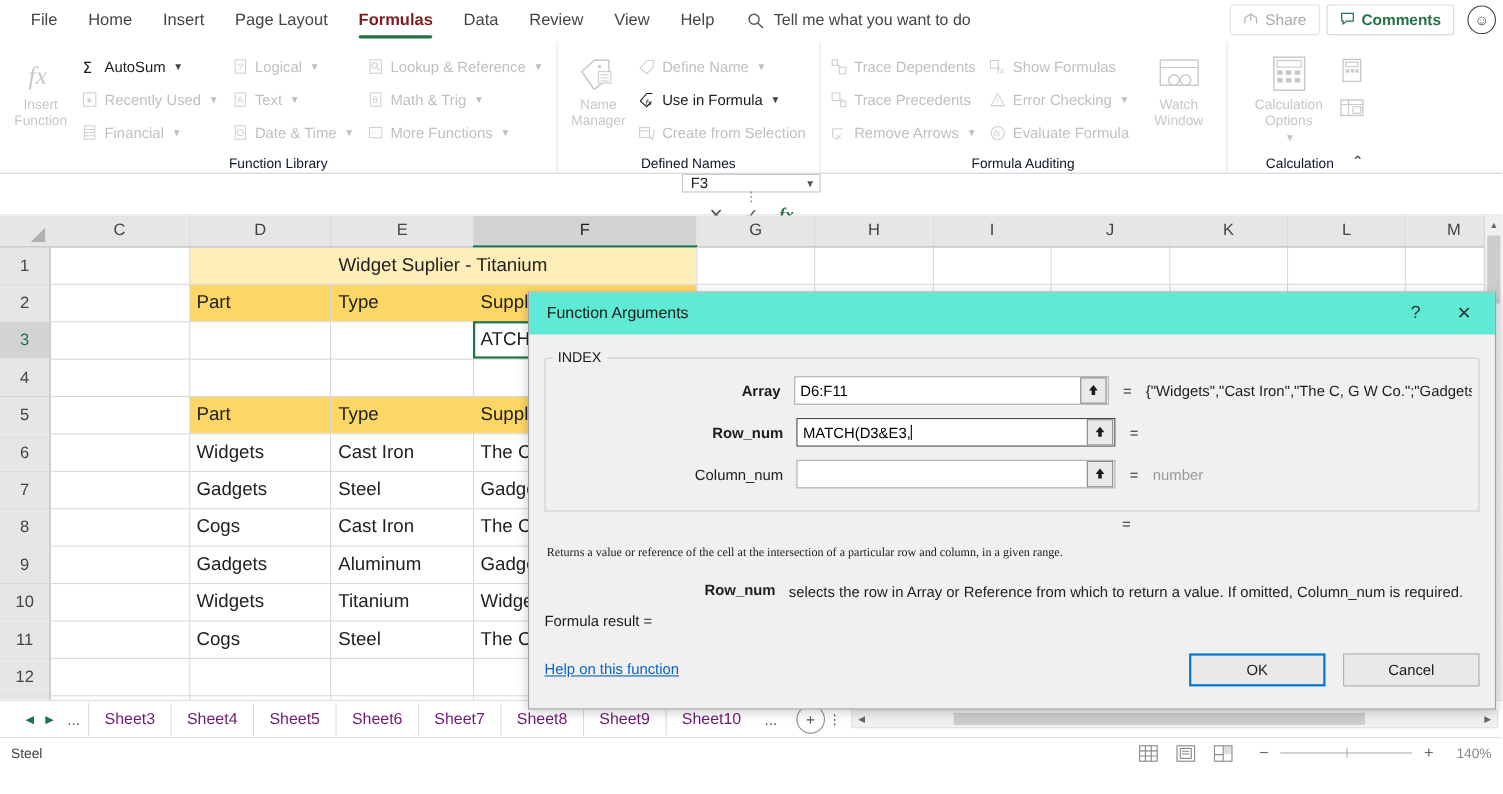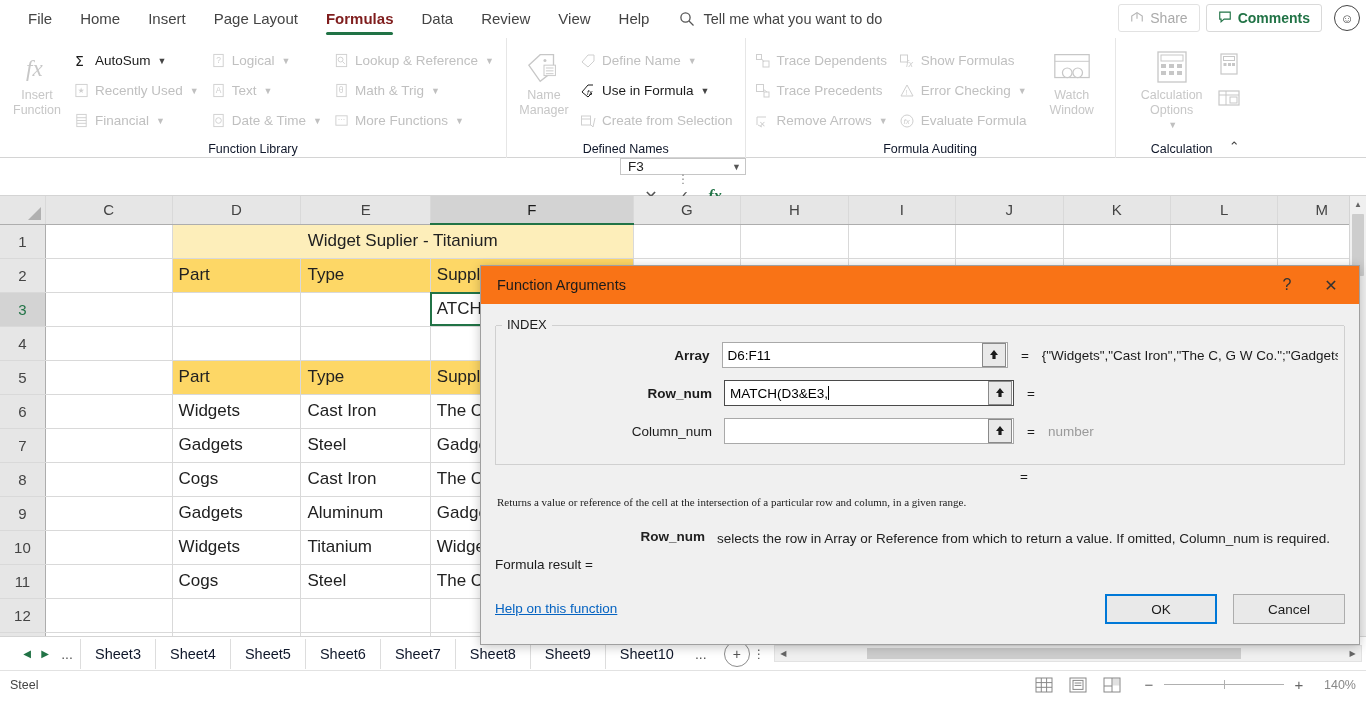--- a/index.html
+++ b/index.html
@@ -67,21 +67,21 @@
   .c-k{width:111px;} .c-l{width:111px;} .c-m{width:90px;}
   .title-cell{background:#fdeeba;font-weight:bold;text-align:center;}
   .hdr-cell{background:#fdd766;font-weight:bold;}
   .selcell{outline:2px solid #217346;outline-offset:-2px;position:relative;z-index:3;}
   .vsb{position:absolute;right:0;top:0;width:17px;height:440px;background:#f0f0f0;border-left:1px solid #d4d4d4;}
   .vsb .arr{height:17px;display:flex;align-items:center;justify-content:center;color:#666;font-size:8px;background:#f0f0f0;}
   .vsb .thumb{position:absolute;top:18px;left:2px;right:2px;height:62px;background:#cdcdcd;border-radius:1px;}
 
   
   .dlg{position:absolute;left:480px;top:265px;width:880px;height:380px;background:#f0f0f0;border:1px solid #a0a0a0;box-shadow:0 2px 10px rgba(0,0,0,.22);z-index:50;}
-  .dlg-tb{height:38px;background:#f97316;display:flex;align-items:center;padding:0 6px 0 16px;}
+  .dlg-tb{height:38px;background:#5eead4;display:flex;align-items:center;padding:0 6px 0 16px;}
   .dlg-title{flex:1;font-size:14.5px;color:#1b1b1b;}
   .dlg-tb .q,.dlg-tb .x{width:44px;height:34px;display:flex;align-items:center;justify-content:center;font-size:16px;color:#333;}
   .dlg-body{padding:10px 14px 0 14px;position:relative;height:342px;}
   .fieldset{border:1px solid #d0d0d0;border-top:none;position:relative;padding:14px 6px 10px 6px;margin-top:12px;}
   .fs-legend{position:absolute;top:-9px;left:6px;background:#f0f0f0;padding:0 5px;font-size:13px;color:#1b1b1b;}
   .fs-top-l{position:absolute;top:-1px;left:0;width:6px;border-top:1px solid #d0d0d0;}
   .fs-top-r{position:absolute;top:-1px;right:0;left:54px;border-top:1px solid #d0d0d0;}
   .arow{display:flex;align-items:center;height:30px;margin-bottom:8px;}
   .alabel{width:222px;text-align:right;padding-right:12px;font-size:13.5px;color:#1b1b1b;}
   .alabel.req{font-weight:bold;}
@@ -95,28 +95,28 @@
   .aresult.dim{color:#9a9a9a;}
   .eqrow{display:flex;align-items:center;height:22px;}
   .eqrow .eq{width:34px;margin-left:512px;}
   .desc{font-size:11px;color:#1b1b1b;padding:6px 2px 0 2px;line-height:18px;font-family:Liberation Serif, serif;}
   .argdesc{display:flex;margin-top:18px;}
   .argdesc .an{width:222px;text-align:right;padding-right:12px;font-weight:bold;font-size:13.5px;}
   .argdesc .ad{flex:1;font-size:13.5px;line-height:19px;padding-right:14px;}
   .fresult{position:absolute;left:14px;bottom:74px;font-size:13.5px;color:#1b1b1b;}
   .helplink{position:absolute;left:14px;bottom:30px;font-size:13.5px;color:#0563c1;text-decoration:underline;}
   .dbtns{position:absolute;right:14px;bottom:22px;display:flex;gap:16px;}
-  .dbtn{width:112px;height:30px;border:1px solid #adadad;background:#e9e9e9;font-size:13.5px;color:#1b1b1b;display:flex;align-items:center;justify-content:center;}
+  .dbtn{width:124px;height:30px;border:1px solid #adadad;background:#e9e9e9;font-size:13.5px;color:#1b1b1b;display:flex;align-items:center;justify-content:center;}
   .dbtn.primary{border:2px solid #0078d7;background:#e9e9e9;}
 
   
   .tabstrip{height:34px;background:#fff;border-top:1px solid #d4d4d4;display:flex;align-items:center;padding-left:18px;gap:0;}
   .navarr{width:18px;text-align:center;font-size:10px;color:#217346;}
   .ellip{width:26px;text-align:center;color:#555;font-size:14px;}
-  .stab{padding:0 14px;height:30px;line-height:30px;font-size:14.5px;color:#0f172a;border-left:1px solid #ddd;}
+  .stab{padding:0 14px;height:30px;line-height:30px;font-size:14.5px;color:#701a75;border-left:1px solid #ddd;}
   .stab:last-of-type{border-right:1px solid #ddd;}
   .plus{width:26px;height:26px;border-radius:50%;border:1.5px solid #8c8c8c;color:#555;display:flex;align-items:center;justify-content:center;font-size:14px;margin-left:10px;}
   .vdots{width:18px;text-align:center;color:#555;font-size:12px;line-height:8px;}
   .hsb{flex:1;display:flex;align-items:center;height:17px;margin-left:6px;margin-right:4px;background:#f0f0f0;border:1px solid #e2e2e2;position:relative;}
   .hsb .harr{width:17px;text-align:center;color:#666;font-size:8px;}
   .hsb .hthumb{position:absolute;left:92px;right:120px;top:2px;bottom:2px;background:#cdcdcd;}
 
   
   .status{height:28px;background:#fff;border-top:1px solid #e2e2e2;display:flex;align-items:center;padding:0 10px;font-size:12.5px;color:#444;}
   .st-left{flex:1;}

